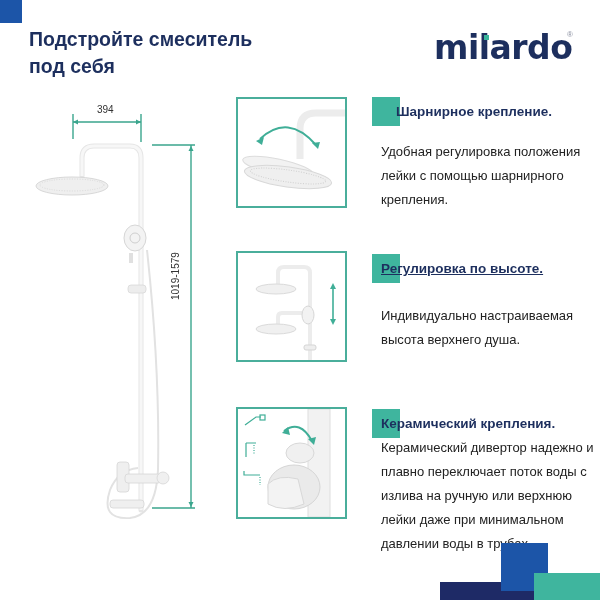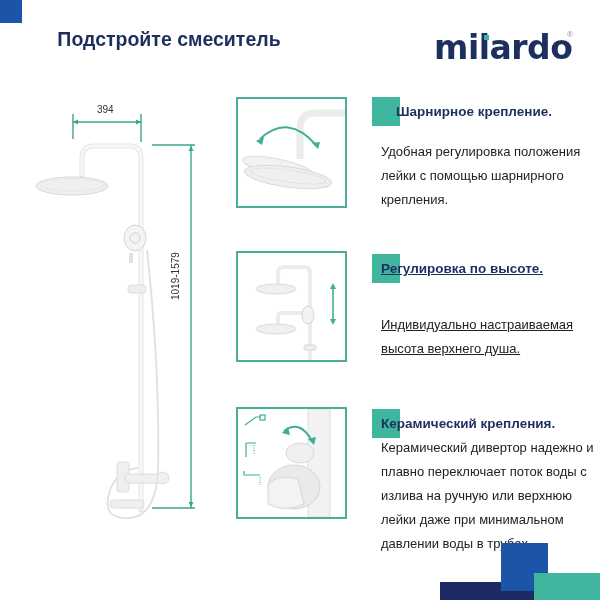--- a/index.html
+++ b/index.html
@@ -1,39 +1,40 @@
 <!DOCTYPE html>
 <html><head>
 <meta charset="utf-8">
 <style>
   html,body{margin:0;padding:0;}
   body{width:600px;height:600px;position:relative;overflow:hidden;background:#ffffff;font-family:"Liberation Sans","DejaVu Sans",sans-serif;}
   .abs{position:absolute;}
   .corner-tl{left:0;top:0;width:22px;height:23px;background:#1c55a8;}
-  .title{left:29px;top:26px;width:280px;font-size:19.5px;font-weight:bold;color:#1d2f5e;line-height:27px;text-align:center;}
+  .title{left:29px;top:26px;width:280px;font-size:19.5px;font-weight:bold;color:#1d2f5e;line-height:27px;}
   .logo{left:434px;top:28px;font-size:33px;font-weight:bold;color:#1d2f5e;letter-spacing:-0.5px;font-family:"DejaVu Sans","Liberation Sans",sans-serif;}
   .logo-dot{position:absolute;left:484px;top:35px;width:5px;height:5px;background:#3ab59b;}
   .logo-reg{left:567px;top:30px;font-size:8px;color:#8a8fa0;}
   .feature-box{left:236px;width:111px;border:2px solid #4aae9b;box-sizing:border-box;overflow:hidden;background:#fff;}
   .accent-sq{left:372px;width:28px;height:29px;background:#3fb59e;}
   .f-head{left:381px;font-size:13.5px;font-weight:bold;color:#1d2f5e;white-space:nowrap;}
   .f-body{left:381px;width:215px;font-size:13px;color:#222;line-height:24px;}
   .bar-navy{left:440px;top:582px;width:160px;height:18px;background:#1e2a66;}
   .bar-blue{left:501px;top:543px;width:47px;height:48px;background:#1c55a8;}
   .bar-teal{left:534px;top:573px;width:66px;height:27px;background:#3fb59e;}
   .dim-label{font-size:10px;color:#333;}
   svg{display:block;}
 </style>
 </head>
 <body>
 
 <div class="abs corner-tl"></div>
 
 <div class="abs title">
   <div>Подстройте смеситель</div>
+  <div>под себя</div>
 </div>
 
 <div class="abs logo">milardo</div>
 <div class="abs logo-dot"></div>
 <div class="abs logo-reg">®</div>
 
 <div class="abs" style="left:0;top:90px;width:230px;height:430px;">
   <svg width="230" height="430" viewBox="0 90 230 430">
 
     <line x1="73" y1="122" x2="141" y2="122" stroke="#3aa58d" stroke-width="1.4"></line>
@@ -94,21 +95,21 @@
     <ellipse cx="38" cy="76" rx="20" ry="5" fill="#f0f0f0" stroke="#dadada"></ellipse>
     <ellipse cx="70" cy="62" rx="6" ry="9" fill="#f2f2f2" stroke="#d6d6d6"></ellipse>
     <rect x="66" y="92" width="12" height="5" rx="2" fill="#eee" stroke="#d5d5d5"></rect>
     <line x1="95" y1="34" x2="95" y2="68" stroke="#3fae97" stroke-width="1.6"></line>
     <polygon points="95,30 92,36 98,36" fill="#3fae97"></polygon>
     <polygon points="95,72 92,66 98,66" fill="#3fae97"></polygon>
   </svg>
 </div>
 <div class="abs accent-sq" style="top:254px;"></div>
 <div class="abs f-head" style="top:261px;text-decoration:underline;">Регулировка по высоте.</div>
-<div class="abs f-body" style="top:313px;text-decoration:underline;">Индивидуально настраиваемая высота верхнего душа.</div>
+<div class="abs f-body" style="top:304px;">Индивидуально настраиваемая высота верхнего душа.</div>
 
 <div class="abs feature-box" style="top:407px;height:112px;">
   <svg width="107" height="108" viewBox="0 0 107 108">
     <rect x="70" y="0" width="22" height="108" fill="#f2f2f2" stroke="#dedede"></rect>
     <ellipse cx="62" cy="44" rx="14" ry="10" fill="#f0f0f0" stroke="#d8d8d8"></ellipse>
     <ellipse cx="56" cy="78" rx="26" ry="22" fill="#eaeaea" stroke="#d5d5d5"></ellipse>
     <path d="M30,75 Q40,65 60,70 L66,95 Q46,104 30,95 Z" fill="#f3f3f3" stroke="#d8d8d8"></path>
     <path d="M46,22 Q62,10 74,32" fill="none" stroke="#3fae97" stroke-width="2"></path>
     <polygon points="44,24 50,18 52,26" fill="#3fae97"></polygon>
     <polygon points="76,36 70,30 78,28" fill="#3fae97"></polygon>

